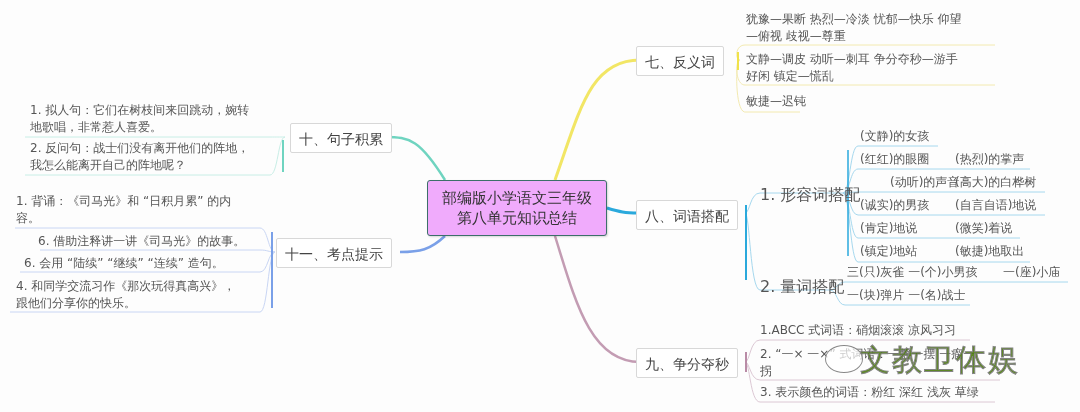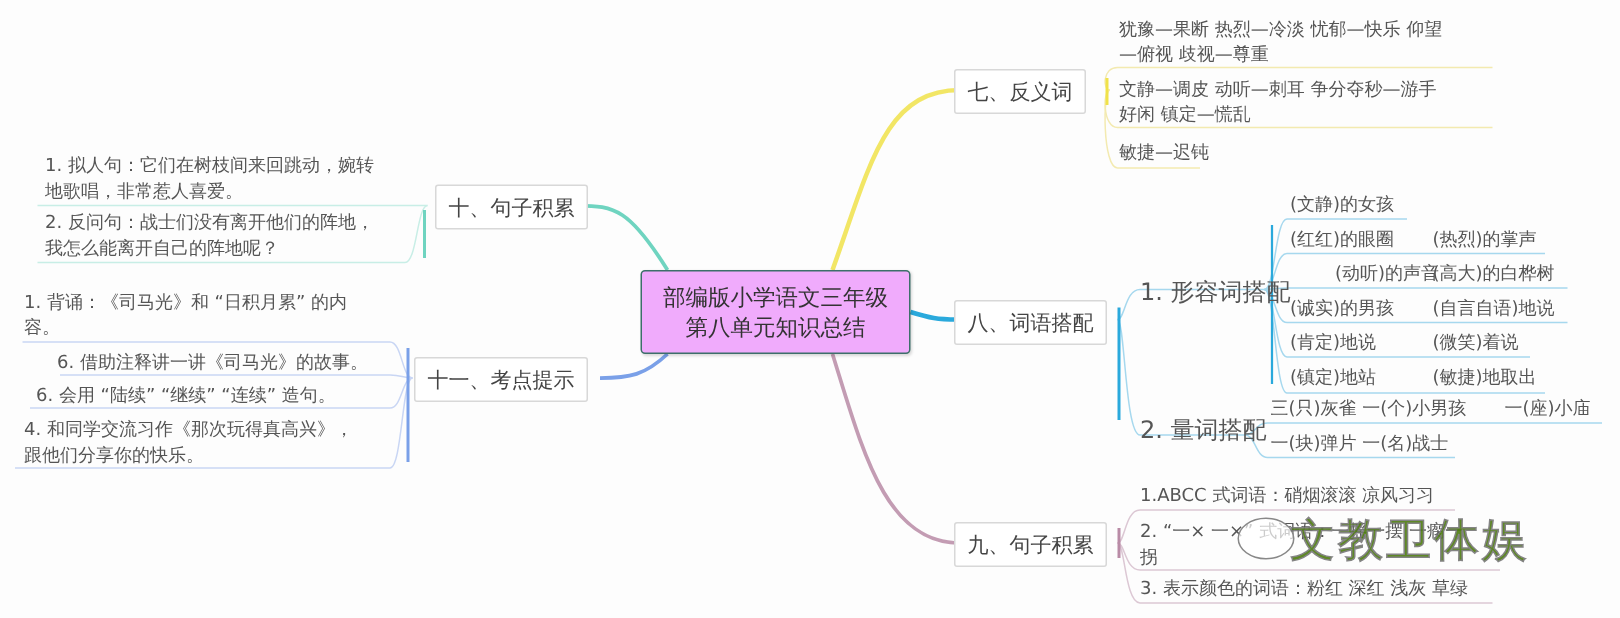--- a/index.html
+++ b/index.html
@@ -111,21 +111,21 @@
 <div class="leaf" style="left:860px; top:220px;">(肯定)地说</div>
 <div class="leaf" style="left:955px; top:220px;">(微笑)着说</div>
 <div class="leaf" style="left:860px; top:243px;">(镇定)地站</div>
 <div class="leaf" style="left:955px; top:243px;">(敏捷)地取出</div>
 
 <div class="sub" style="left:760px; top:277px;">2. 量词搭配</div>
 <div class="leaf" style="left:847px; top:264px;">三(只)灰雀 一(个)小男孩</div>
 <div class="leaf" style="left:1003px; top:264px;">一(座)小庙</div>
 <div class="leaf" style="left:847px; top:287px;">一(块)弹片 一(名)战士</div>
 
-<div class="topic" style="left:636px; top:348px;">九、句子积累</div>
+<div class="topic" style="left:636px; top:348px;">九、争分夺秒</div>
 <div class="leaf" style="left:760px; top:322px;">
   <div>1.ABCC 式词语：硝烟滚滚 凉风习习</div>
 </div>
 <div class="leaf" style="left:760px; top:346px;">
   <div>2. “一× 一×” 式词语：一摇一摆 一瘸一</div>
   <div>拐</div>
 </div>
 <div class="leaf" style="left:760px; top:384px;">
   <div>3. 表示颜色的词语：粉红 深红 浅灰 草绿</div>
 </div>

